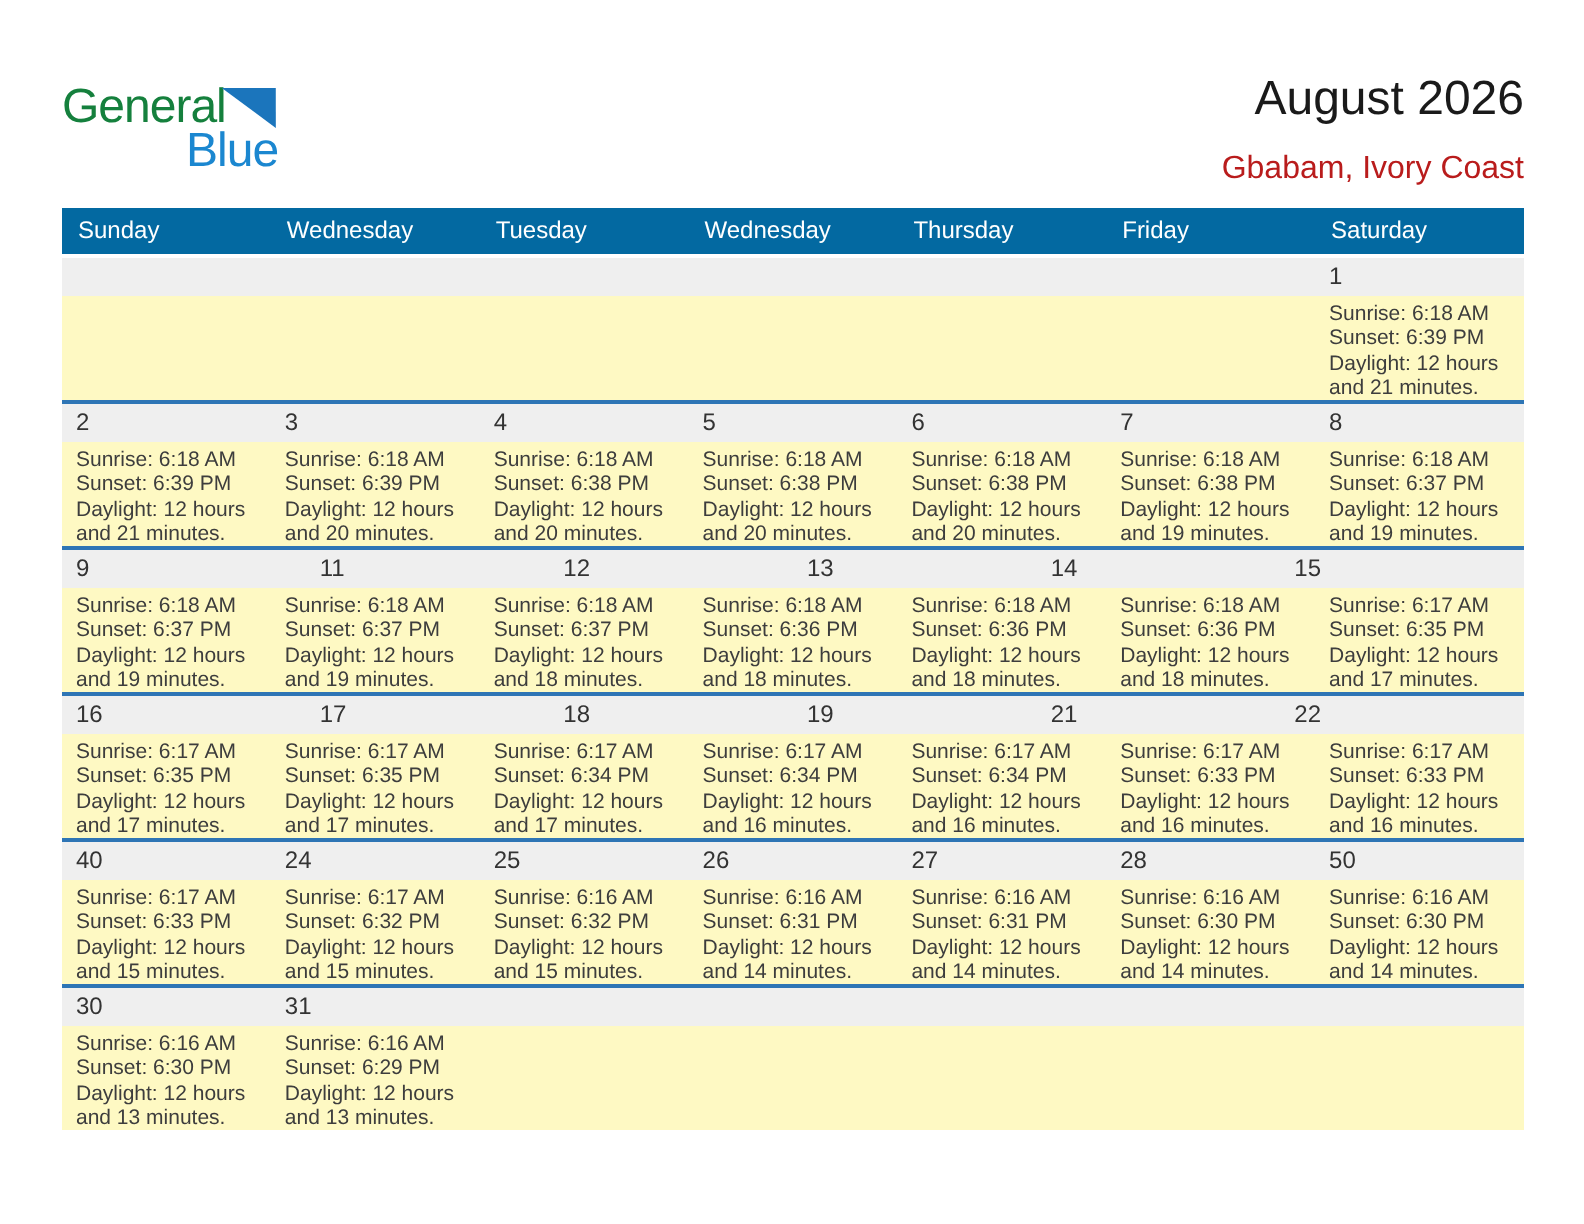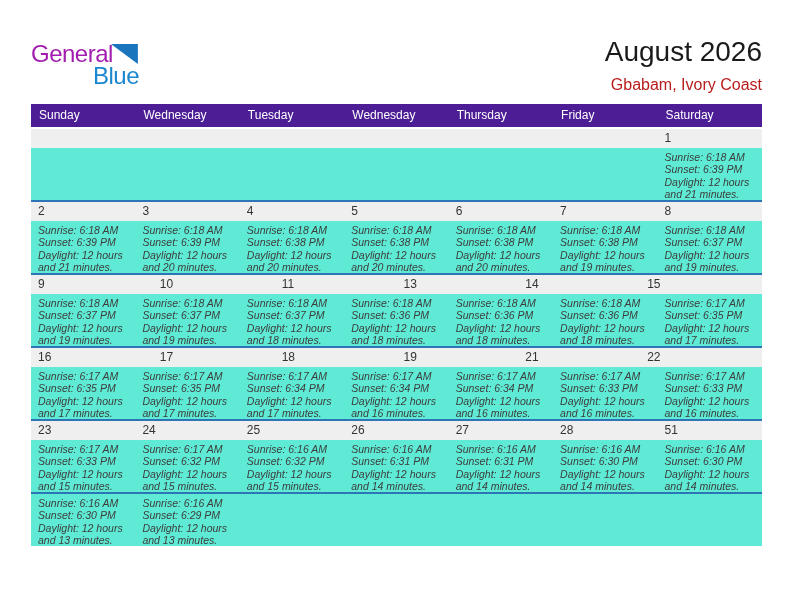--- a/index.html
+++ b/index.html
@@ -1,37 +1,37 @@
 <!DOCTYPE html>
 <html><head>
 <meta charset="utf-8">
 <style>
   html,body{margin:0;padding:0;background:#ffffff;}
   body{width:792px;height:612px;position:relative;font-family:"Liberation Sans",sans-serif;overflow:hidden;}
 
   
   .logo{position:absolute;left:31px;top:42px;line-height:1;}
-  .logo-top{font-size:24px;color:#a21caf;letter-spacing:-0.5px;display:flex;align-items:flex-start;}
+  .logo-top{font-size:24px;color:#15803d;letter-spacing:-0.5px;display:flex;align-items:flex-start;}
   .logo-tri{display:inline-block;width:27px;height:20px;background:#1b75bc;margin-left:-2px;margin-top:2px;
     clip-path:polygon(0 0,100% 0,100% 100%);}
   .logo-bottom{font-size:24px;color:#1b87d0;letter-spacing:-0.5px;margin-left:62px;margin-top:-2px;}
 
   
-  .title{position:absolute;right:30px;top:36px;font-size:28px;color:#1a1a1a;}
+  .title{position:absolute;right:30px;top:36px;font-size:24px;color:#1a1a1a;}
   .subtitle{position:absolute;right:30px;top:76px;font-size:16px;color:#b91c1c;}
 
   
   .calendar{position:absolute;left:31px;top:104px;width:731px;}
-  .weekday-row{display:flex;background:#4c1d95;height:23px;}
+  .weekday-row{display:flex;background:#0369a1;height:23px;}
   .weekday-cell{flex:1 1 0;color:#ffffff;font-size:12px;line-height:23px;padding-left:8px;overflow:hidden;white-space:nowrap;}
   .weeks{margin-top:2px;}
   .week{border-bottom:2px solid #2e75b5;}
   .week:last-child{border-bottom:none;}
   .strip-row{display:flex;background:#efefef;height:19px;}
-  .detail-row{display:flex;height:52px;background:#5eead4;font-style:italic;}
+  .detail-row{display:flex;height:52px;background:#fef9c3;}
   .strip-cell{flex:1 1 0;font-size:12px;color:#333333;padding:2px 0 0 7px;}
   .detail-cell{flex:1 1 0;padding:3px 0 0 7px;overflow:hidden;}
   .detail-line{font-size:10.5px;line-height:12.4px;color:#3d3d3d;white-space:nowrap;}
 </style>
 </head>
 <body>
 
 <div class="page">
 
   <div class="logo">
@@ -132,22 +132,22 @@
               <div class="detail-line">Sunrise: 6:18 AM</div>
               <div class="detail-line">Sunset: 6:37 PM</div>
               <div class="detail-line">Daylight: 12 hours</div>
               <div class="detail-line">and 19 minutes.</div>
             </div>
           </div>
         </div>
         <div class="week">
           <div class="strip-row">
             <div class="strip-cell">9</div>
-            <div class="strip-cell">10</div>
             <div class="strip-cell">11</div>
+            <div class="strip-cell">12</div>
             <div class="strip-cell">13</div>
             <div class="strip-cell">14</div>
             <div class="strip-cell">15</div>
           </div>
           <div class="detail-row">
             <div class="detail-cell">
               <div class="detail-line">Sunrise: 6:18 AM</div>
               <div class="detail-line">Sunset: 6:37 PM</div>
               <div class="detail-line">Daylight: 12 hours</div>
               <div class="detail-line">and 19 minutes.</div>
@@ -239,27 +239,27 @@
             <div class="detail-cell">
               <div class="detail-line">Sunrise: 6:17 AM</div>
               <div class="detail-line">Sunset: 6:33 PM</div>
               <div class="detail-line">Daylight: 12 hours</div>
               <div class="detail-line">and 16 minutes.</div>
             </div>
           </div>
         </div>
         <div class="week">
           <div class="strip-row">
-            <div class="strip-cell">23</div>
+            <div class="strip-cell">40</div>
             <div class="strip-cell">24</div>
             <div class="strip-cell">25</div>
             <div class="strip-cell">26</div>
             <div class="strip-cell">27</div>
             <div class="strip-cell">28</div>
-            <div class="strip-cell">51</div>
+            <div class="strip-cell">50</div>
           </div>
           <div class="detail-row">
             <div class="detail-cell">
               <div class="detail-line">Sunrise: 6:17 AM</div>
               <div class="detail-line">Sunset: 6:33 PM</div>
               <div class="detail-line">Daylight: 12 hours</div>
               <div class="detail-line">and 15 minutes.</div>
             </div>
             <div class="detail-cell">
               <div class="detail-line">Sunrise: 6:17 AM</div>
@@ -293,20 +293,29 @@
             </div>
             <div class="detail-cell">
               <div class="detail-line">Sunrise: 6:16 AM</div>
               <div class="detail-line">Sunset: 6:30 PM</div>
               <div class="detail-line">Daylight: 12 hours</div>
               <div class="detail-line">and 14 minutes.</div>
             </div>
           </div>
         </div>
         <div class="week">
+          <div class="strip-row">
+            <div class="strip-cell">30</div>
+            <div class="strip-cell">31</div>
+            <div class="strip-cell"></div>
+            <div class="strip-cell"></div>
+            <div class="strip-cell"></div>
+            <div class="strip-cell"></div>
+            <div class="strip-cell"></div>
+          </div>
           <div class="detail-row">
             <div class="detail-cell">
               <div class="detail-line">Sunrise: 6:16 AM</div>
               <div class="detail-line">Sunset: 6:30 PM</div>
               <div class="detail-line">Daylight: 12 hours</div>
               <div class="detail-line">and 13 minutes.</div>
             </div>
             <div class="detail-cell">
               <div class="detail-line">Sunrise: 6:16 AM</div>
               <div class="detail-line">Sunset: 6:29 PM</div>

